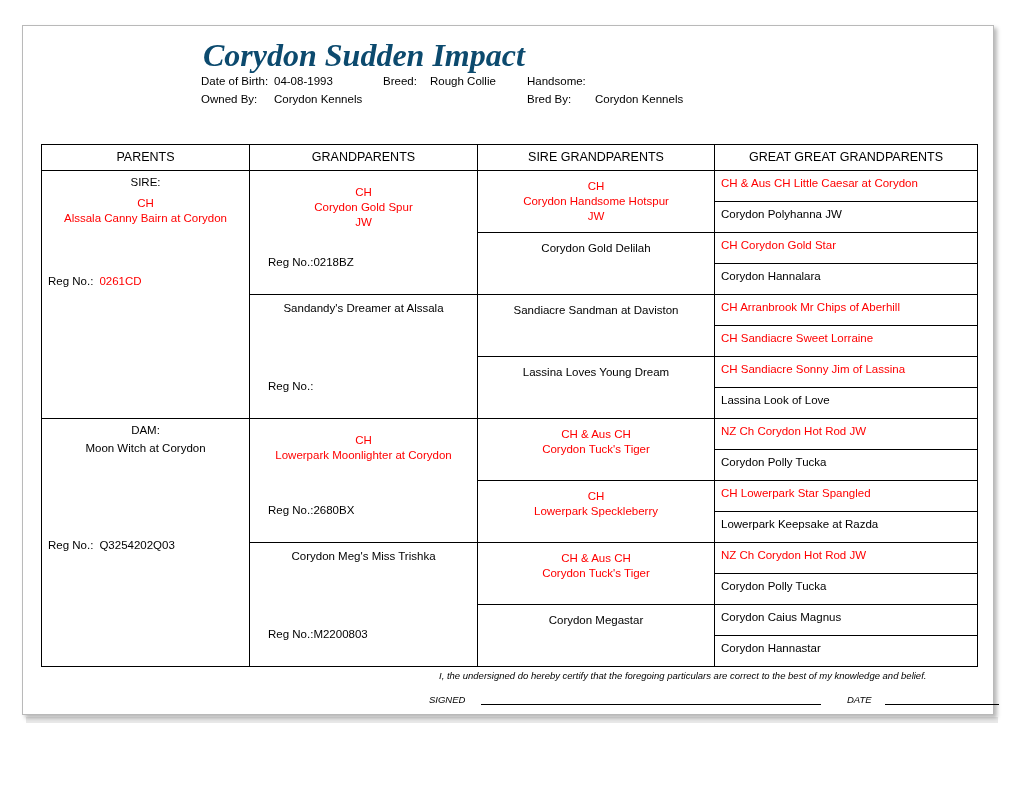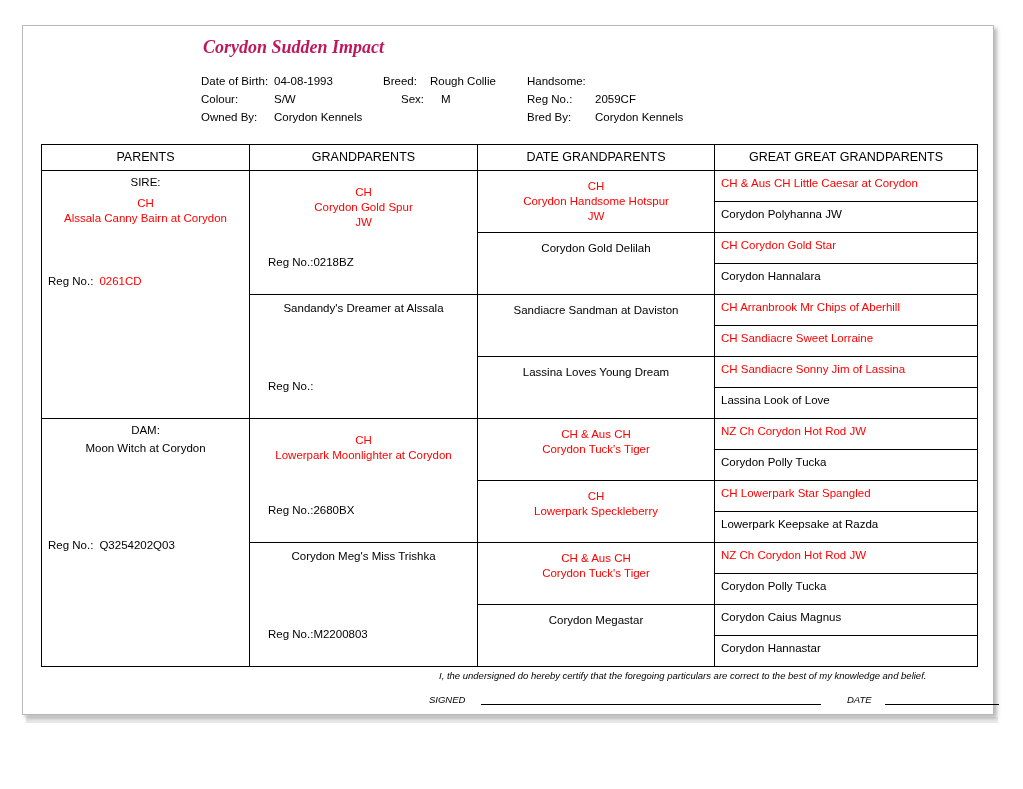--- a/index.html
+++ b/index.html
@@ -49,22 +49,22 @@
     color: #000;
     letter-spacing: 0px;
   }
   .hdr-dogname {
     position: absolute;
     left: 180px;
     top: 11px;
     font-family: "Liberation Serif", serif;
     font-style: italic;
     font-weight: bold;
-    font-size: 18px;
-    color: #be185d;
+    font-size: 32px;
+    color: #0c4a6e;
   }
   .meta {
     position: absolute;
     left: 178px;
     top: 46px;
     width: 700px;
     font-size: 11.5px;
     color: #000;
   }
   .meta-row {
@@ -208,47 +208,39 @@
     <div class="meta">
       <div class="meta-row">
         <span class="meta-lbl c1">Date of Birth:</span>
         <span class="meta-val c1v">04-08-1993</span>
         <span class="meta-lbl c2">Breed:</span>
         <span class="meta-val c2v">Rough Collie</span>
         <span class="meta-lbl c3">Handsome:</span>
         <span class="meta-val c3v"></span>
       </div>
       <div class="meta-row">
-        <span class="meta-lbl c1">Colour:</span>
-        <span class="meta-val c1v">S/W</span>
-        <span class="meta-lbl c2b">Sex:</span>
-        <span class="meta-val c2bv">M</span>
-        <span class="meta-lbl c3">Reg No.:</span>
-        <span class="meta-val c3v">2059CF</span>
-      </div>
-      <div class="meta-row">
         <span class="meta-lbl c1">Owned By:</span>
         <span class="meta-val c1v">Corydon Kennels</span>
         <span class="meta-lbl c3">Bred By:</span>
         <span class="meta-val c3v">Corydon Kennels</span>
       </div>
     </div>
 
     <table class="tbl">
       <colgroup>
         <col style="width:208px">
         <col style="width:228px">
         <col style="width:237px">
         <col style="width:263px">
       </colgroup>
       <thead>
         <tr>
           <th class="colhdr">PARENTS</th>
           <th class="colhdr">GRANDPARENTS</th>
-          <th class="colhdr">DATE GRANDPARENTS</th>
+          <th class="colhdr">SIRE GRANDPARENTS</th>
           <th class="colhdr">GREAT GREAT GRANDPARENTS</th>
         </tr>
       </thead>
       <tbody>
 
         <tr>
 
           <td class="cell" rowspan="8" style="height:240px">
             <div class="p-prefix lft">SIRE:</div>
             <div class="p-name ctr red">CH</div>

